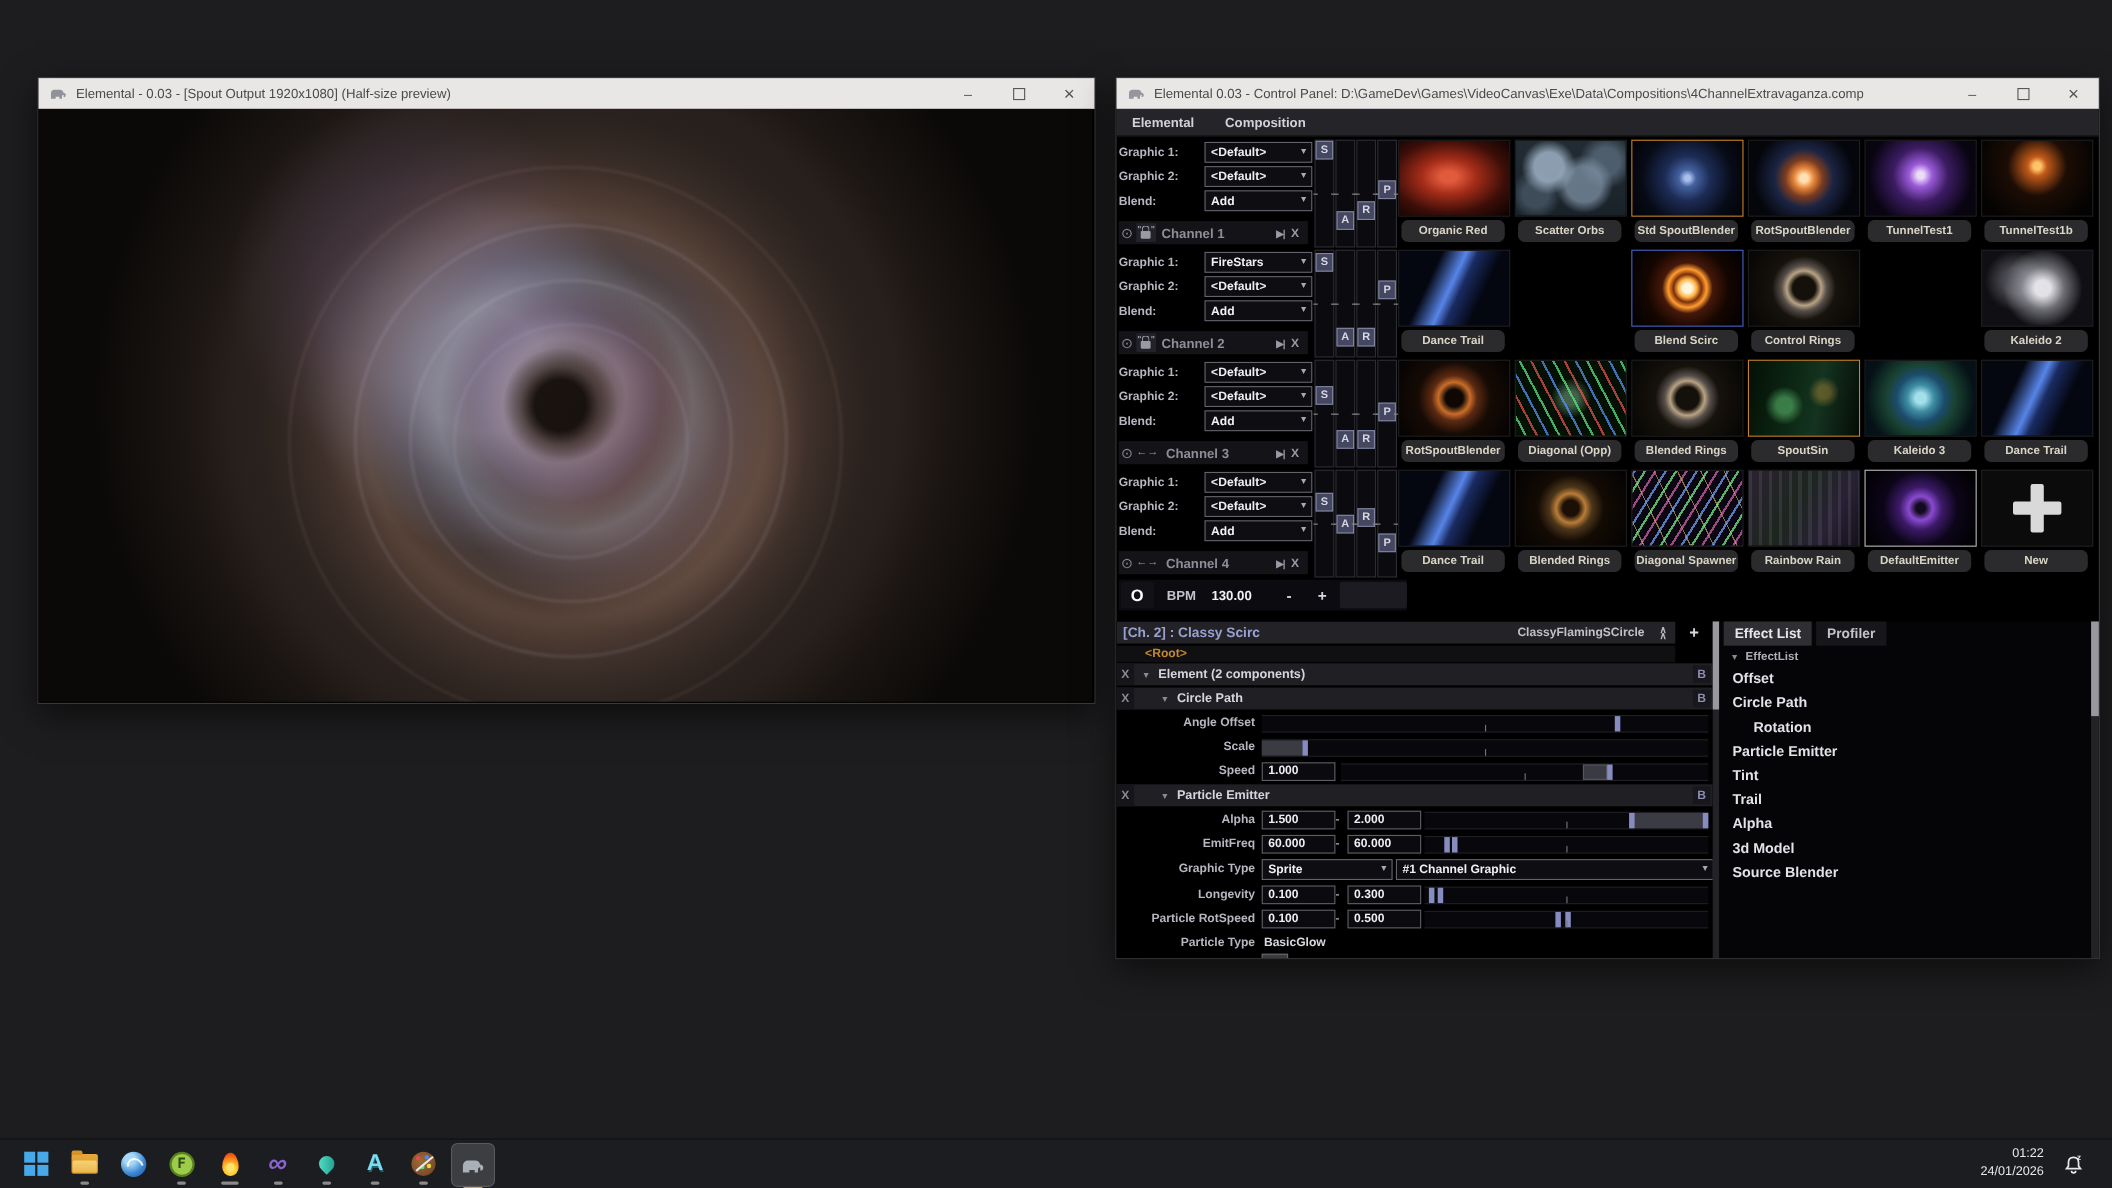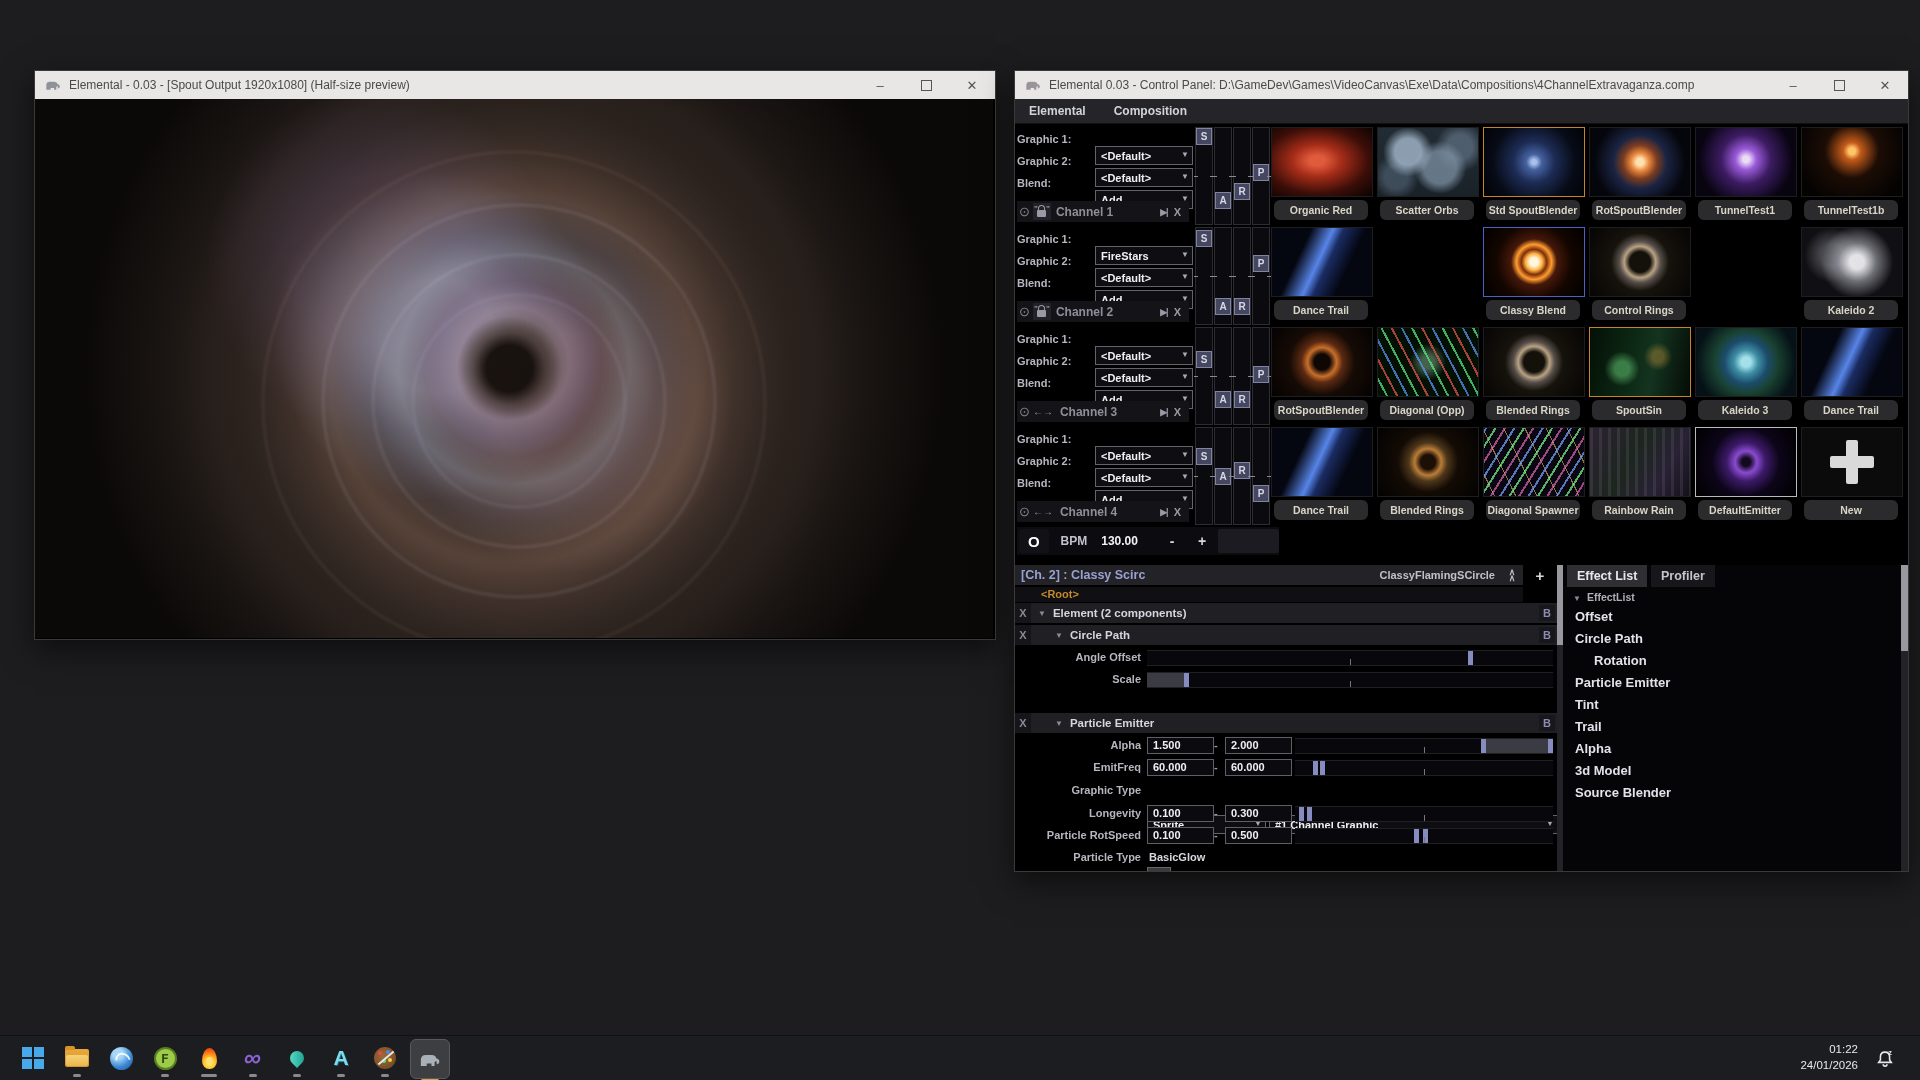--- a/index.html
+++ b/index.html
@@ -35,21 +35,21 @@
   .ring.r4{left:377px;top:195px;width:210px;height:210px;border:2px solid rgba(200,190,235,.16);}
 
   
   .menubar{position:absolute;left:0;top:28px;right:0;height:24px;background:#252529;display:flex;align-items:center;border-bottom:1px solid #111;}
   .menu-item{font-size:12px;font-weight:bold;color:#d2d2da;padding:0 14px;}
 
   .chan{position:absolute;left:2px;width:176px;height:98px;}
   .crow{position:absolute;left:0;right:0;height:19px;display:flex;align-items:center;}
   .clabel{width:58px;text-align:left;font-size:11px;font-weight:bold;color:#b6b6c0;padding-right:20px;flex:none;}
   .dd{flex:1;height:17px;background:#0e0e12;border:1px solid #63636b;display:flex;align-items:center;
-      padding:0 12px 0 5px;color:#f0f0f4;font-size:11px;font-weight:bold;position:relative;white-space:nowrap;overflow:hidden;margin-top:34px;}
+      padding:0 12px 0 5px;color:#f0f0f4;font-size:11px;font-weight:bold;position:relative;white-space:nowrap;overflow:hidden;}
   .dd .arr{position:absolute;right:3px;top:4px;color:#a8a8b4;font-size:8px;line-height:8px;}
   .chead{position:absolute;left:0;top:74px;width:172px;height:21px;background:#141418;display:flex;align-items:center;}
   .tgt{color:#86868e;font-size:13px;margin:0 3px 0 2px;line-height:13px;}
   .mini-btn{height:17px;min-width:17px;background:#222228;display:flex;align-items:center;justify-content:center;
       color:#9a9aa6;font-size:10px;font-weight:bold;margin-right:2px;}
   .lockwrap{position:relative;width:18px;height:17px;background:#222228;display:flex;align-items:center;justify-content:center;}
   .lockbody{position:relative;width:9px;height:7px;background:#9a9aa4;border-radius:1px;margin-top:4px;}
   .lockbody::before{content:'';position:absolute;left:1px;top:-5px;width:5px;height:5px;border:1.5px solid #9a9aa4;border-bottom:none;border-radius:4px 4px 0 0;}
   .qt{position:absolute;top:1px;font-size:8px;color:#9a9aa4;font-weight:bold;}
   .chname{color:#8e8e9a;font-size:12px;font-weight:bold;margin-left:5px;flex:1;white-space:nowrap;}
@@ -453,21 +453,21 @@
         <div class="timg bg-tun1b"></div>
         <div class="tlabel">TunnelTest1b</div>
       </div>
 
     <div class="tile" style="left:256px;top:156px;">
         <div class="timg bg-dance"></div>
         <div class="tlabel">Dance Trail</div>
       </div>
     <div class="tile sel-blue" style="left:468px;top:156px;">
         <div class="timg bg-classy"></div>
-        <div class="tlabel">Classy Blend</div>
+        <div class="tlabel">Blend Scirc</div>
       </div>
     <div class="tile" style="left:574px;top:156px;">
         <div class="timg bg-ringgray"></div>
         <div class="tlabel">Control Rings</div>
       </div>
     <div class="tile" style="left:786px;top:156px;">
         <div class="timg bg-k2"></div>
         <div class="tlabel">Kaleido 2</div>
       </div>
 
@@ -555,20 +555,28 @@
         <span class="plab">Angle Offset</span>
         <span class="track" style="left:132px;width:406px;">
             <span class="hdl" style="left:79%;"></span>
           </span>
       </div>
       <div class="irow" style="top:104px;">
         <span class="plab">Scale</span>
         <span class="track" style="left:132px;width:406px;">
             <span class="fillbar" style="left:0;width:9%;"></span>
             <span class="hdl" style="left:9%;"></span>
+          </span>
+      </div>
+      <div class="irow" style="top:126px;">
+        <span class="plab">Speed</span>
+        <span class="vbox" style="left:132px;">1.000</span>
+        <span class="track" style="left:204px;width:334px;">
+            <span class="blockhdl" style="left:66%;"></span>
+            <span class="hdl" style="left:calc(66% + 22px);"></span>
           </span>
       </div>
 
       <div class="srow" style="top:148px;">
         <span class="xbtn">X</span>
         <span class="stri" style="margin-left:24px;">▼</span>
         <span class="sname">Particle Emitter</span>
         <span class="bbtn">B</span>
       </div>
 

